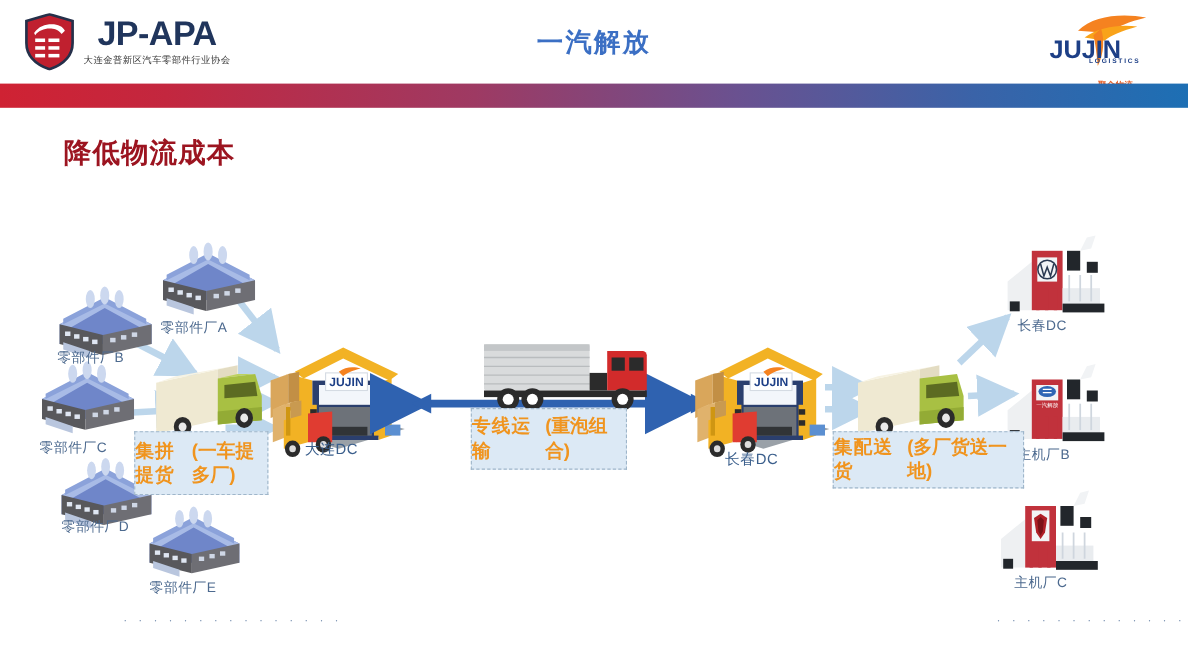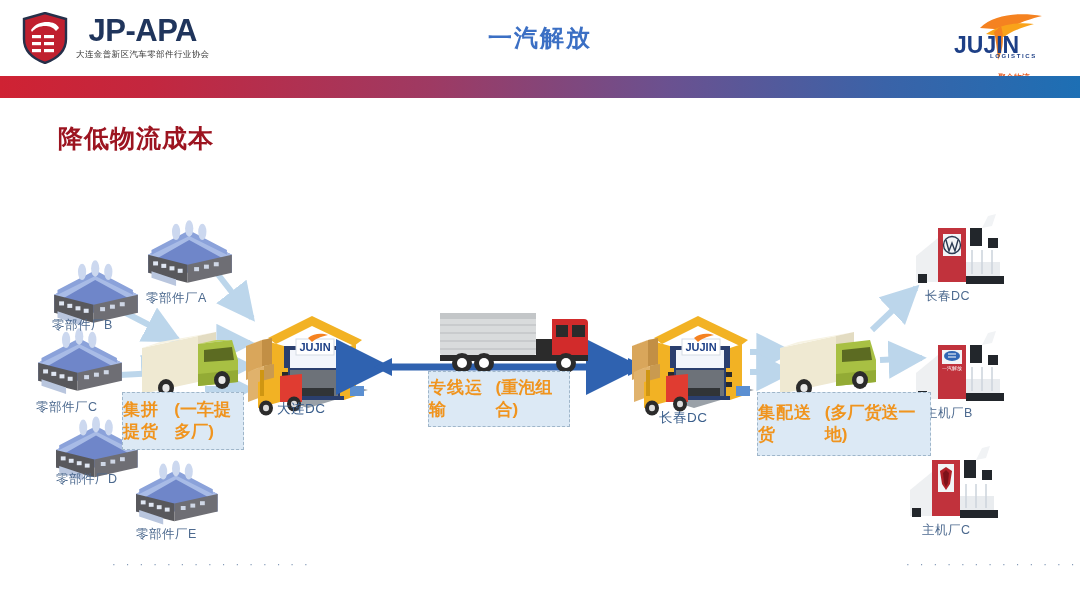--- a/index.html
+++ b/index.html
@@ -94,21 +94,21 @@
     display: flex; flex-direction: row;
     align-items: center; justify-content: center;
     color: #f0941e; font-weight: bold;
     line-height: 1.28;
   }
   .callout .l1 { font-size: 17px; letter-spacing: 1px; }
   .callout .l2 { font-size: 17px; letter-spacing: 0px; }
 
   #callout-pickup { left: 122px; top: 392px; width: 122px; height: 58px; }
   #callout-linehaul { left: 428px; top: 371px; width: 142px; height: 56px; }
-  #callout-delivery { left: 757px; top: 392px; width: 174px; height: 64px; }
+  #callout-delivery { left: 757px; top: 392px; width: 174px; height: 52px; }
 
   svg.layer {
     position: absolute; left: 0; top: 0; width: 1080px; height: 608px;
     pointer-events: none;
   }
 </style>
 </head>
 <body>
 
 <div class="slide">

